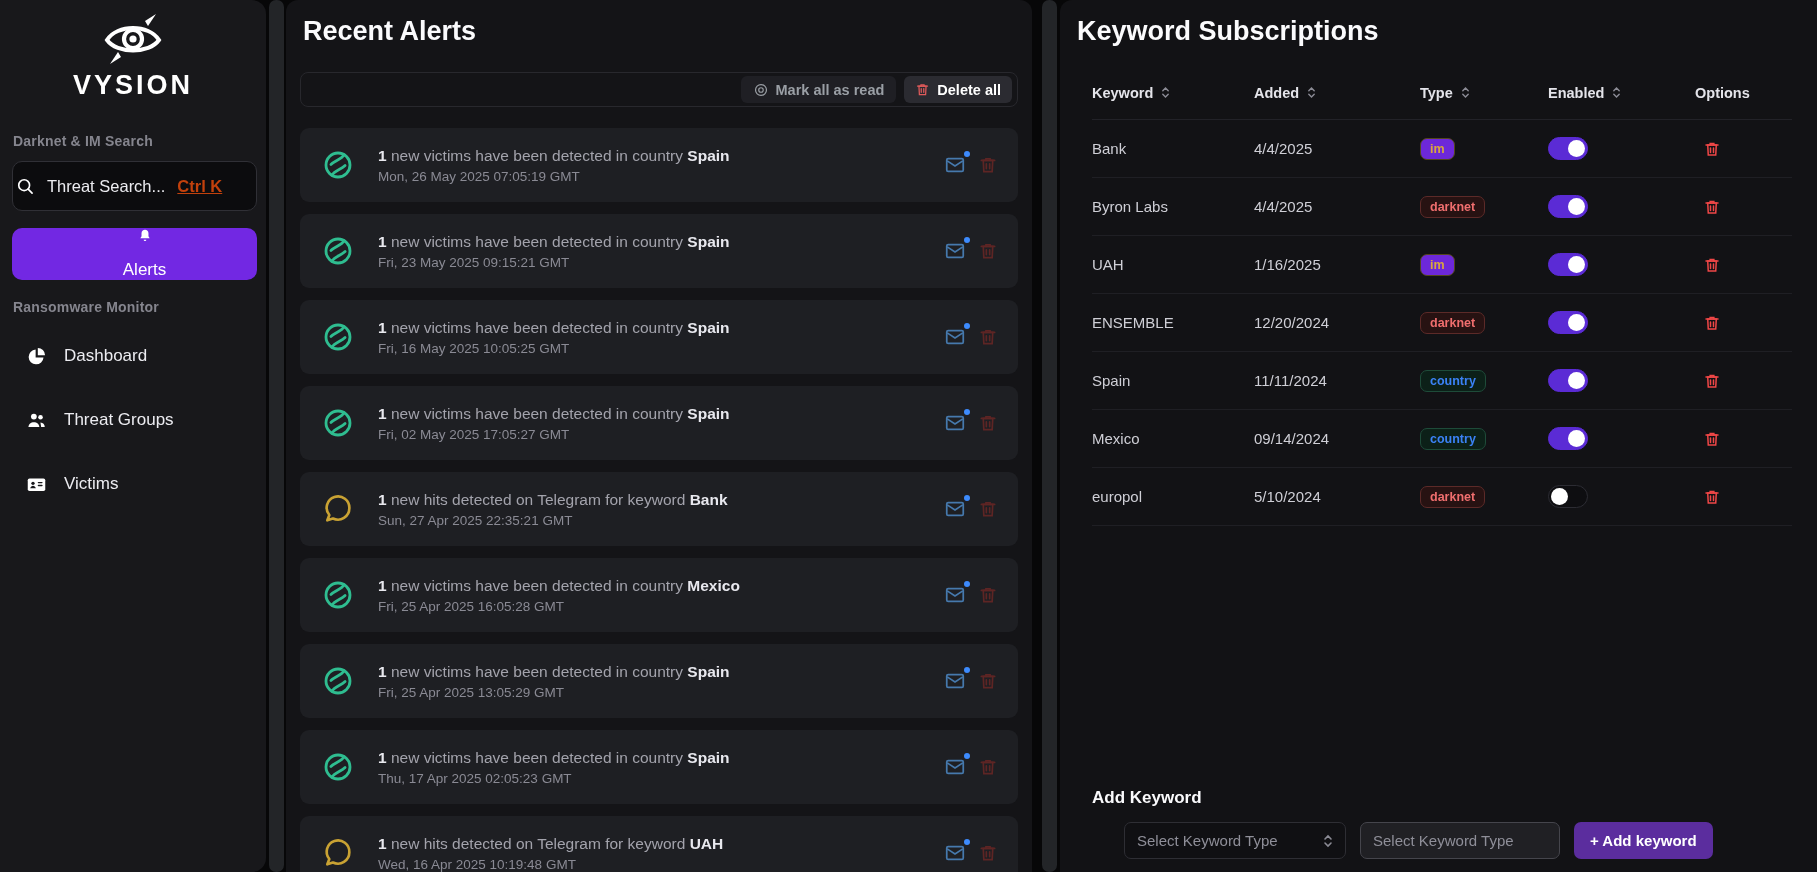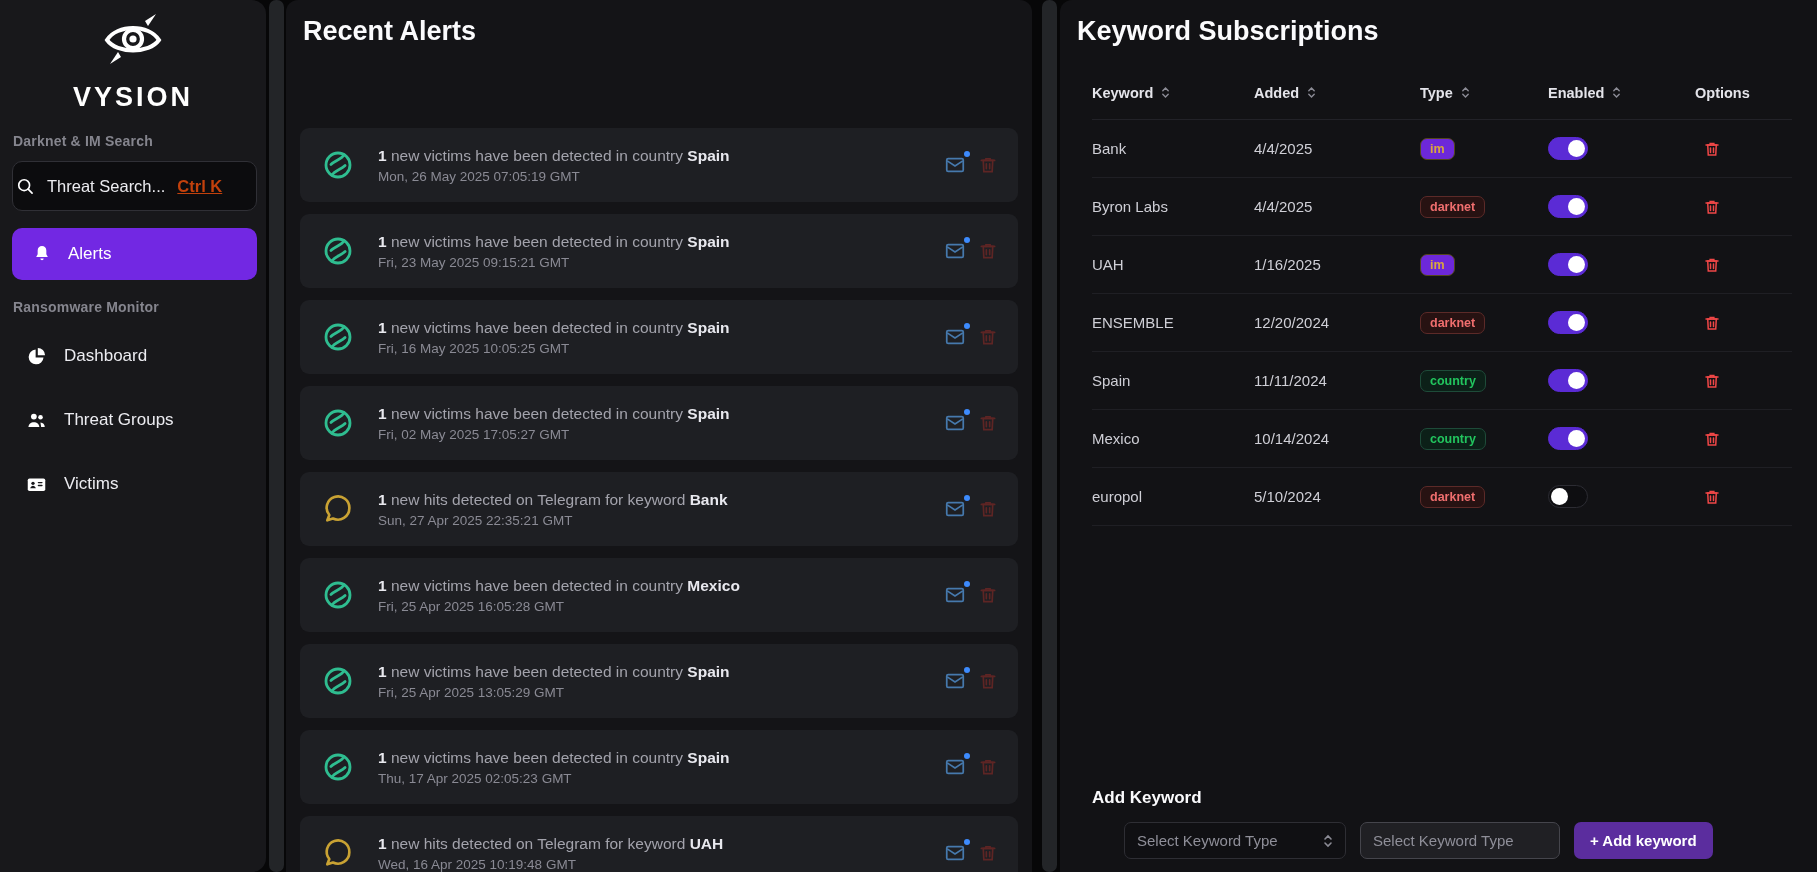--- a/index.html
+++ b/index.html
@@ -9,32 +9,32 @@
     background:#070708; color:#e6e6ea;
     font-family:"Liberation Sans", sans-serif;
   }
   svg { display:block; }
 
   
   .sidebar { position:absolute; left:0; top:0; width:266px; height:872px;
     background:#18181b; border-radius:0 14px 14px 0; }
   .logo-wrap { position:absolute; top:12px; left:0; width:100%; text-align:center; }
   .logo-eye { margin:0 auto; }
-  .brand { font-size:27px; font-weight:bold; letter-spacing:3px; color:#fff; margin-top:16px; }
+  .brand { font-size:27px; font-weight:bold; letter-spacing:3px; color:#fff; margin-top:4px; }
   .side-label { position:absolute; left:13px; font-size:14px; font-weight:bold; color:#85858e; letter-spacing:.2px; }
   .side-label.l1 { top:133px; }
   .side-label.l2 { top:299px; }
   .search-box { position:absolute; left:12px; top:161px; width:245px; height:50px;
     display:flex; align-items:center; gap:12px; padding:0 2px;
     background:#0c0c0e; border:1px solid #303036; border-radius:10px; cursor:pointer; }
   .search-text { font-size:16.5px; color:#ececf0; white-space:nowrap; }
   .search-kbd { font-size:16.5px; font-weight:bold; color:#c2410c; white-space:nowrap;text-decoration:underline; }
   .alerts-item { position:absolute; left:12px; top:228px; width:245px; height:52px;
     display:flex; align-items:center; gap:16px; padding-left:20px;
-    background:#7228e3; border-radius:10px; cursor:pointer; }
+    background:#7228e3; border-radius:10px; cursor:pointer;flex-direction:column; }
   .alerts-label { font-size:17px; color:#fff; }
   .side-nav { position:absolute; left:12px; top:336px; width:245px; }
   .nav-item { display:flex; align-items:center; gap:17px; height:40px; margin-bottom:24px;
     padding-left:14px; border-radius:10px; cursor:pointer; }
   .nav-label { font-size:17px; color:#ececf1; }
 
   
   .vscroll { position:absolute; top:0; width:15px; height:872px; background:#232528; border-radius:7px; }
   .vscroll.s1 { left:269px; }
   .vscroll.s2 { left:1042px; }
@@ -71,21 +71,21 @@
   .subs-panel { position:absolute; left:1060px; top:0; width:757px; height:872px;
     background:#121215; border-radius:12px 0 0 0; }
   .subs-table { position:absolute; left:32px; top:66px; width:700px; }
   .subs-header, .subs-row { display:grid; grid-template-columns:162px 166px 128px 147px 1fr; align-items:center; }
   .subs-header { height:54px; border-bottom:1px solid #222228; }
   .header-cell { display:flex; align-items:center; gap:8px; font-size:14.5px; font-weight:bold; color:#e4e4ea; cursor:pointer; }
   .subs-row { height:58px; border-bottom:1px solid #1f1f24; font-size:15px; color:#cfcfd6; }
   .badge { justify-self:start; font-size:12.5px; font-weight:bold; padding:3px 9px; border-radius:7px; border:1px solid transparent; }
   .badge.im { color:#d9a63e; background:#6d28d9; border-color:#54471c; }
   .badge.darknet { color:#ef6e6e; background:#271212; border-color:#5c2a28; }
-  .badge.country { color:#22c55e; background:#0c2018; border-color:#1e4b39; }
+  .badge.country { color:#3b82f6; background:#0c2018; border-color:#1e4b39; }
   .toggle { position:relative; justify-self:start; width:40px; height:23px; border-radius:12px;
     background:#0e0e11; border:1px solid #2c2c33; cursor:pointer; }
   .toggle .knob { position:absolute; top:2px; left:2px; width:17px; height:17px; border-radius:50%; background:#fff; }
   .toggle.on { background:#5b2bd5; border-color:#5b2bd5; }
   .toggle.on .knob { left:auto; right:2px; }
   .row-trash { justify-self:start; margin-left:8px; }
 
   .subs-add-heading { position:absolute; left:32px; top:788px; font-size:17px; font-weight:bold; color:#fafafc; }
   .subs-controls { position:absolute; left:32px; top:822px; display:flex; align-items:center; gap:14px;padding-left:32px; }
   .kw-select { width:222px; height:37px; background:#101013; border:1px solid #2e2e34; border-radius:7px;
@@ -162,20 +162,40 @@
       <span class="nav-label">Victims</span>
     </div>
   </nav>
 </aside>
 
 <div class="vscroll s1"></div>
 
 <section class="alerts-panel">
   <h1 class="panel-title">Recent Alerts</h1>
 
+  <div class="alerts-toolbar">
+    <div class="btn btn-mark">
+      <svg width="16" height="16" viewBox="0 0 24 24" fill="none" stroke="#9a9fa5" stroke-width="1.8">
+        <circle cx="12" cy="12" r="8.2"></circle>
+          <circle cx="12" cy="12" r="3.4"></circle>
+      </svg>
+      <span>Mark all as read</span>
+    </div>
+    <div class="btn btn-delete">
+      <span class="trash-red">
+        <svg width="15" height="15" viewBox="0 0 24 24" fill="none" stroke="currentColor" stroke-width="2" stroke-linecap="round">
+          <path d="M4 6.5h16"></path>
+            <path d="M9.5 6.5V4.5h5v2"></path>
+            <path d="M6.3 6.5l.7 13.5h10l.7-13.5z"></path>
+            <path d="M10 10.5v6M14 10.5v6"></path>
+        </svg>
+      </span>
+      <span>Delete all</span>
+    </div>
+  </div>
 
   <div class="alerts-list" id="alerts-list">
   <div class="alert-card">
     <span class="alert-icon icon-globe">
       <svg width="32" height="32" viewBox="0 0 24 24" fill="none" stroke="#2fbd90" stroke-width="2.1" stroke-linecap="round">
         <circle cx="12" cy="12" r="9"></circle>
         <path d="M16.5 4.2c-1.5 3.4-6.9 4.5-9.8 7.4"></path>
         <path d="M7.5 19.8c1.5-3.4 6.9-4.5 9.8-7.4"></path>
       </svg>
     </span>
@@ -595,21 +615,21 @@
         <path d="M4 6.5h16"></path>
               <path d="M9.5 6.5V4.5h5v2"></path>
               <path d="M6.3 6.5l.7 13.5h10l.7-13.5z"></path>
               <path d="M10 10.5v6M14 10.5v6"></path>
       </svg>
     </span>
   </div>
 
   <div class="subs-row">
     <span>Mexico</span>
-    <span>10/14/2024</span>
+    <span>09/14/2024</span>
     <span class="badge country">country</span>
     <span class="toggle on">
             <span class="knob"></span>
           </span>
     <span class="icon-btn trash-bright row-trash">
       <svg width="18" height="18" viewBox="0 0 24 24" fill="none" stroke="currentColor" stroke-width="2" stroke-linecap="round">
         <path d="M4 6.5h16"></path>
               <path d="M9.5 6.5V4.5h5v2"></path>
               <path d="M6.3 6.5l.7 13.5h10l.7-13.5z"></path>
               <path d="M10 10.5v6M14 10.5v6"></path>

